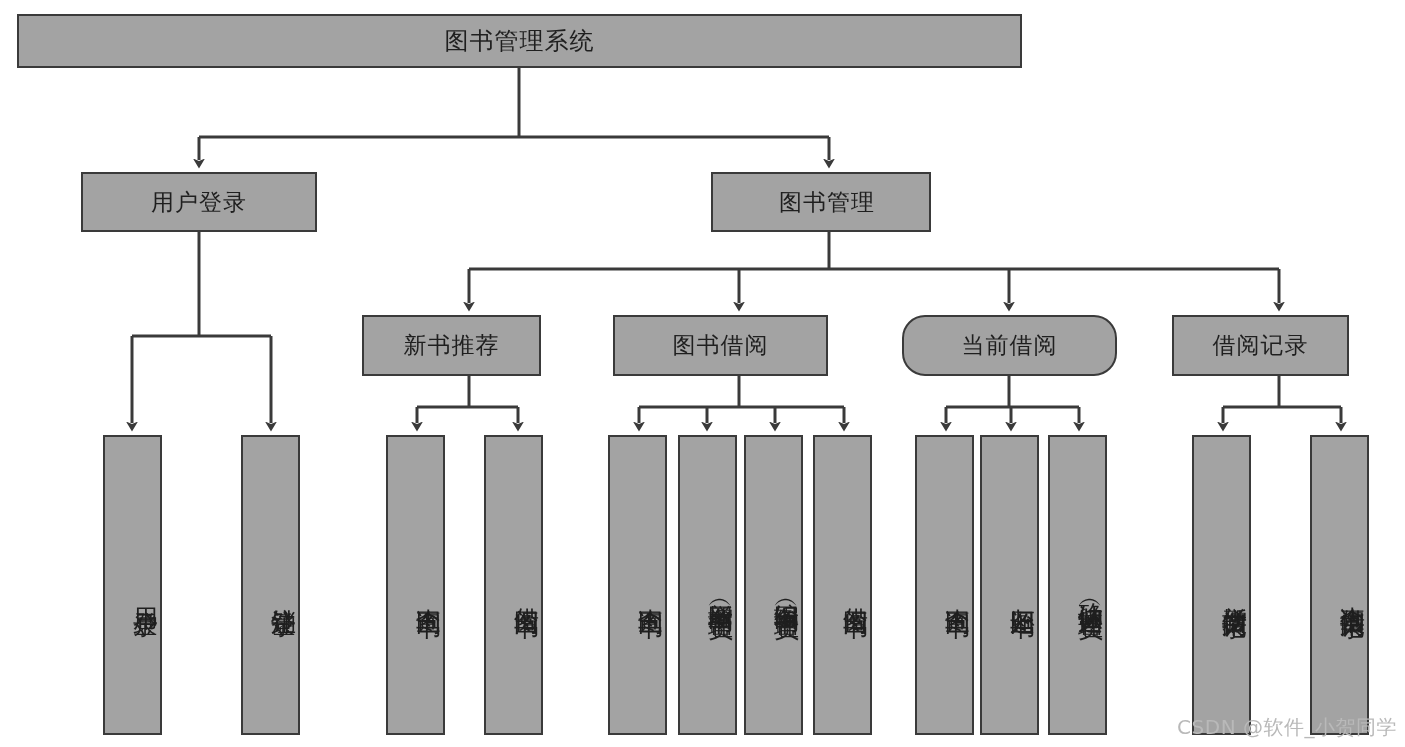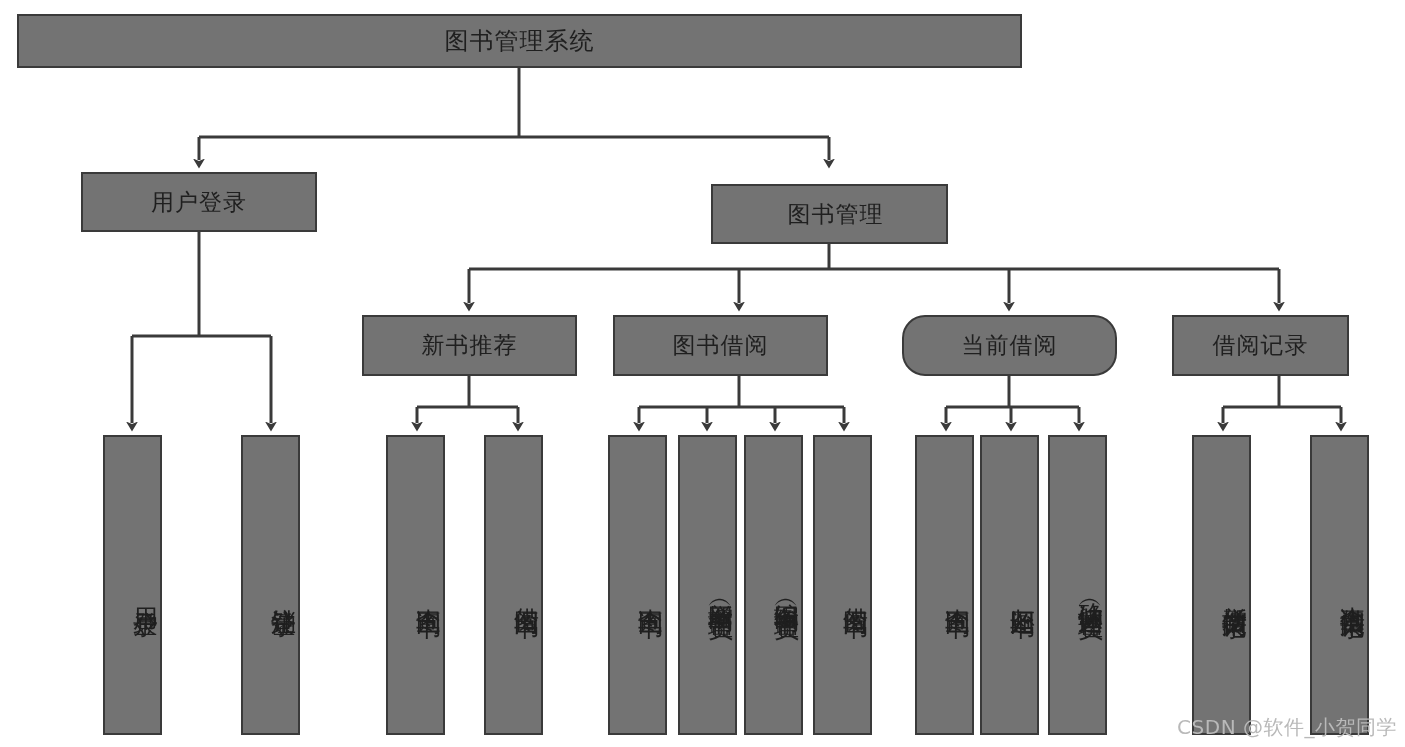--- a/index.html
+++ b/index.html
@@ -1,19 +1,19 @@
 <!DOCTYPE html>
 <html><head>
 <meta charset="utf-8">
 <style>
   html,body{margin:0;padding:0;background:#ffffff;}
   body{width:1405px;height:747px;position:relative;overflow:hidden;
        font-family:"DejaVu Sans","Liberation Sans",sans-serif;}
   #canvas{position:absolute;left:0;top:0;width:1405px;height:747px;}
-  .node{position:absolute;box-sizing:border-box;background:#737373;
+  .node{position:absolute;box-sizing:border-box;background:#a3a3a3;
         border:2.5px solid #3a3a3a;display:flex;align-items:center;
         justify-content:center;color:#1f1f1f;}
   .node.h{font-size:23px;line-height:1;letter-spacing:1px;}
   .node.root{font-size:24px;}
   .node.v{writing-mode:vertical-rl;text-orientation:upright;
           font-size:25px;line-height:1.18;letter-spacing:2px;
           padding-top:14px;align-items:flex-start;justify-content:center;}
   #watermark{position:absolute;right:8px;bottom:6px;font-size:20px;
              color:#b9b9b9;letter-spacing:.5px;pointer-events:none;
              white-space:nowrap;}
@@ -70,23 +70,23 @@
       <path d="M1279,376 L1279,407"></path>
       <path d="M1223,407 L1341,407"></path>
       <path d="M1223,407 L1223,423" marker-end="url(#arw)"></path>
       <path d="M1341,407 L1341,423" marker-end="url(#arw)"></path>
     </g>
   </svg>
 
   <div class="node h root" style="left:17px;top:14px;width:1005px;height:54px;">图书管理系统</div>
 
   <div class="node h" style="left:81px;top:172px;width:236px;height:60px;">用户登录</div>
-  <div class="node h" style="left:711px;top:184px;width:237px;height:60px;padding-left:12px;">图书管理</div>
+  <div class="node h" style="left:711px;top:172px;width:220px;height:60px;padding-left:12px;">图书管理</div>
 
-  <div class="node h" style="left:362px;top:315px;width:215px;height:61px;">新书推荐</div>
+  <div class="node h" style="left:362px;top:315px;width:179px;height:61px;">新书推荐</div>
   <div class="node h" style="left:613px;top:315px;width:215px;height:61px;">图书借阅</div>
   <div class="node h" style="left:902px;top:315px;width:215px;height:61px;border-radius:23px;">当前借阅</div>
   <div class="node h" style="left:1172px;top:315px;width:177px;height:61px;">借阅记录</div>
 
   <div class="node v" style="left:103px;top:435px;width:59px;height:300px;">用户登录</div>
   <div class="node v" style="left:241px;top:435px;width:59px;height:300px;">注销登录</div>
 
   <div class="node v" style="left:386px;top:435px;width:59px;height:300px;">查询图书</div>
   <div class="node v" style="left:484px;top:435px;width:59px;height:300px;">借阅图书</div>
 

